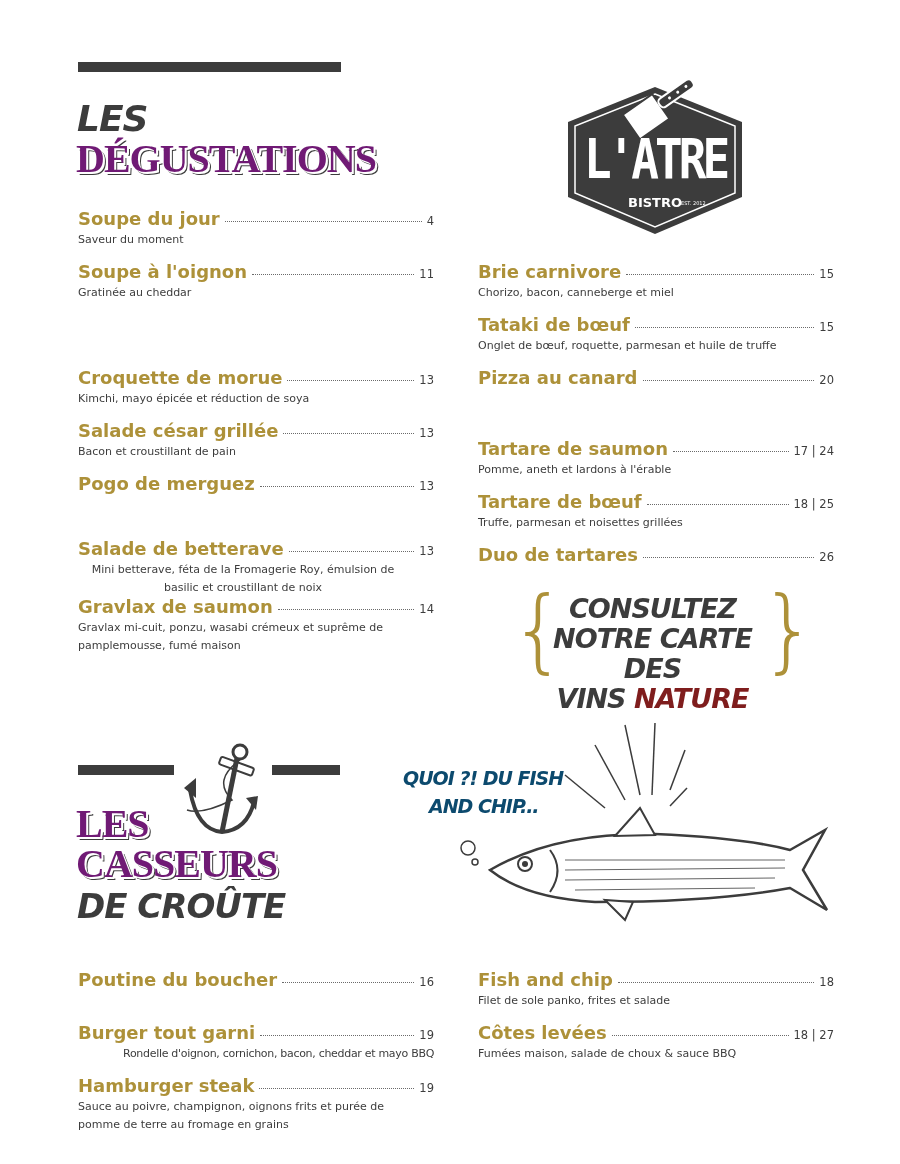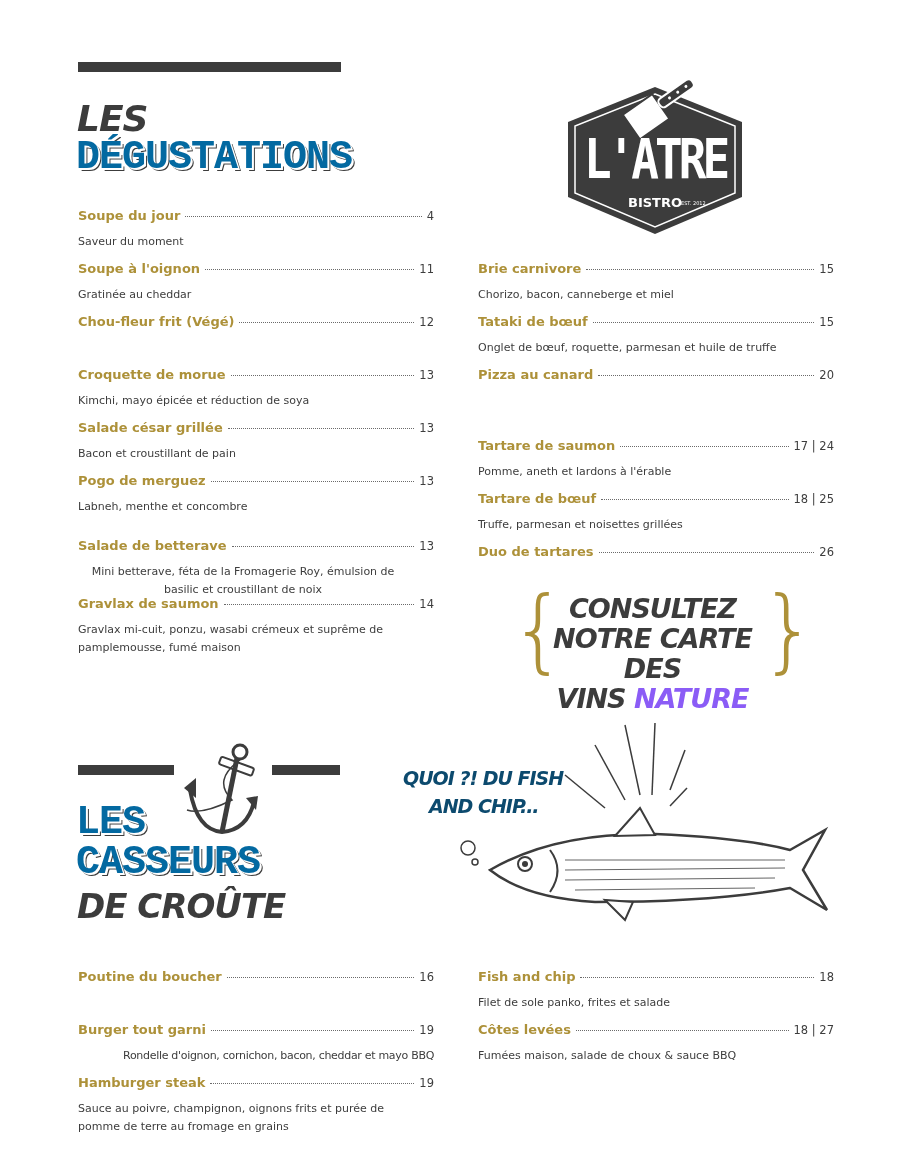--- a/index.html
+++ b/index.html
@@ -1,29 +1,29 @@
 <!DOCTYPE html>
 <html><head>
 <meta charset="utf-8">
 <style>
   * { box-sizing: border-box; margin: 0; padding: 0; }
   body { width: 900px; height: 1164px; background: #ffffff; position: relative; overflow: hidden; font-family: "DejaVu Sans", sans-serif; color: #3d3d3d; }
   .abs { position: absolute; }
   .bar { background: #3c3c3c; height: 10px; position: absolute; }
   .title-small { font-family: "DejaVu Sans", sans-serif; font-weight: bold; font-style: italic; color: #3c3c3c; letter-spacing: -1px; }
-  .title-big { font-family: Liberation Mono, monospace; font-weight: bold; color: #0369a1; text-shadow: 2px 2px 0 #fff, 3px 3px 0 #3c3c3c; letter-spacing: 0px; }
+  .title-big { font-family: Liberation Serif, serif; font-weight: bold; color: #701a75; text-shadow: 2px 2px 0 #fff, 3px 3px 0 #3c3c3c; letter-spacing: 0px; }
   .item { position: absolute; }
   .item-head { display: flex; align-items: baseline; width: 100%; }
-  .item-name { font-family: "DejaVu Sans", sans-serif; font-weight: bold; font-size: 13px; color: #ad9139; white-space: nowrap; }
+  .item-name { font-family: "DejaVu Sans", sans-serif; font-weight: bold; font-size: 18px; color: #ad9139; white-space: nowrap; }
   .item-dots { flex: 1; border-bottom: 1px dotted #6a6a6a; margin: 0 5px 0 5px; position: relative; top: -3px; }
   .item-price { font-family: "DejaVu Sans", sans-serif; font-size: 11.5px; color: #3d3d3d; white-space: nowrap; }
-  .item-desc { font-family: "DejaVu Sans", sans-serif; font-size: 11px; line-height: 18px; color: #3d3d3d; margin-top: 10px; }
+  .item-desc { font-family: "DejaVu Sans", sans-serif; font-size: 11px; line-height: 18px; color: #3d3d3d; margin-top: 2px; }
   .brace { font-family: "DejaVu Sans", sans-serif; color: #ad9139; font-size: 90px; position: absolute; line-height: 1; }
   .promo-text { font-family: "DejaVu Sans", sans-serif; font-weight: bold; font-style: italic; color: #3c3c3c; font-size: 27px; line-height: 30px; text-align: center; letter-spacing: -1px; }
-  .promo-accent { color: #8b5cf6; }
+  .promo-accent { color: #7f1d1d; }
   .fish-text { font-family: "DejaVu Sans", sans-serif; font-weight: bold; font-style: italic; font-size: 19px; line-height: 28px; color: #0c4a6e; letter-spacing: -1px; }
 </style>
 </head>
 <body>
 
 <div class="bar" style="left:78px; top:62px; width:263px;"></div>
 <div class="abs title-small" style="left:77px; top:98px; font-size:36px;">LES</div>
 <div class="abs title-big" style="left:76px; top:135px; font-size:40px; letter-spacing:-1px;">DÉGUSTATIONS</div>
 
 <div class="abs" style="left:565px; top:62px; width:180px; height:175px;">
@@ -54,25 +54,20 @@
 </div>
 <div class="item" style="left:78px; top:261px; width:356px;">
   <div class="item-head">
       <span class="item-name">Soupe à l'oignon</span>
       <span class="item-dots"></span>
       <span class="item-price">11</span>
     </div>
   <div class="item-desc">Gratinée au cheddar</div>
 </div>
 <div class="item" style="left:78px; top:314px; width:356px;">
-  <div class="item-head">
-      <span class="item-name">Chou-fleur frit (Végé)</span>
-      <span class="item-dots"></span>
-      <span class="item-price">12</span>
-    </div>
 </div>
 <div class="item" style="left:78px; top:367px; width:356px;">
   <div class="item-head">
       <span class="item-name">Croquette de morue</span>
       <span class="item-dots"></span>
       <span class="item-price">13</span>
     </div>
   <div class="item-desc">Kimchi, mayo épicée et réduction de soya</div>
 </div>
 <div class="item" style="left:78px; top:420px; width:356px;">
@@ -82,21 +77,20 @@
       <span class="item-price">13</span>
     </div>
   <div class="item-desc">Bacon et croustillant de pain</div>
 </div>
 <div class="item" style="left:78px; top:473px; width:356px;">
   <div class="item-head">
       <span class="item-name">Pogo de merguez</span>
       <span class="item-dots"></span>
       <span class="item-price">13</span>
     </div>
-  <div class="item-desc">Labneh, menthe et concombre</div>
 </div>
 <div class="item" style="left:78px; top:538px; width:356px;text-align:center;">
   <div class="item-head">
       <span class="item-name">Salade de betterave</span>
       <span class="item-dots"></span>
       <span class="item-price">13</span>
     </div>
   <div class="item-desc" style="width:330px;">Mini betterave, féta de la Fromagerie Roy, émulsion de basilic et croustillant de noix</div>
 </div>
 <div class="item" style="left:78px; top:596px; width:356px;">

